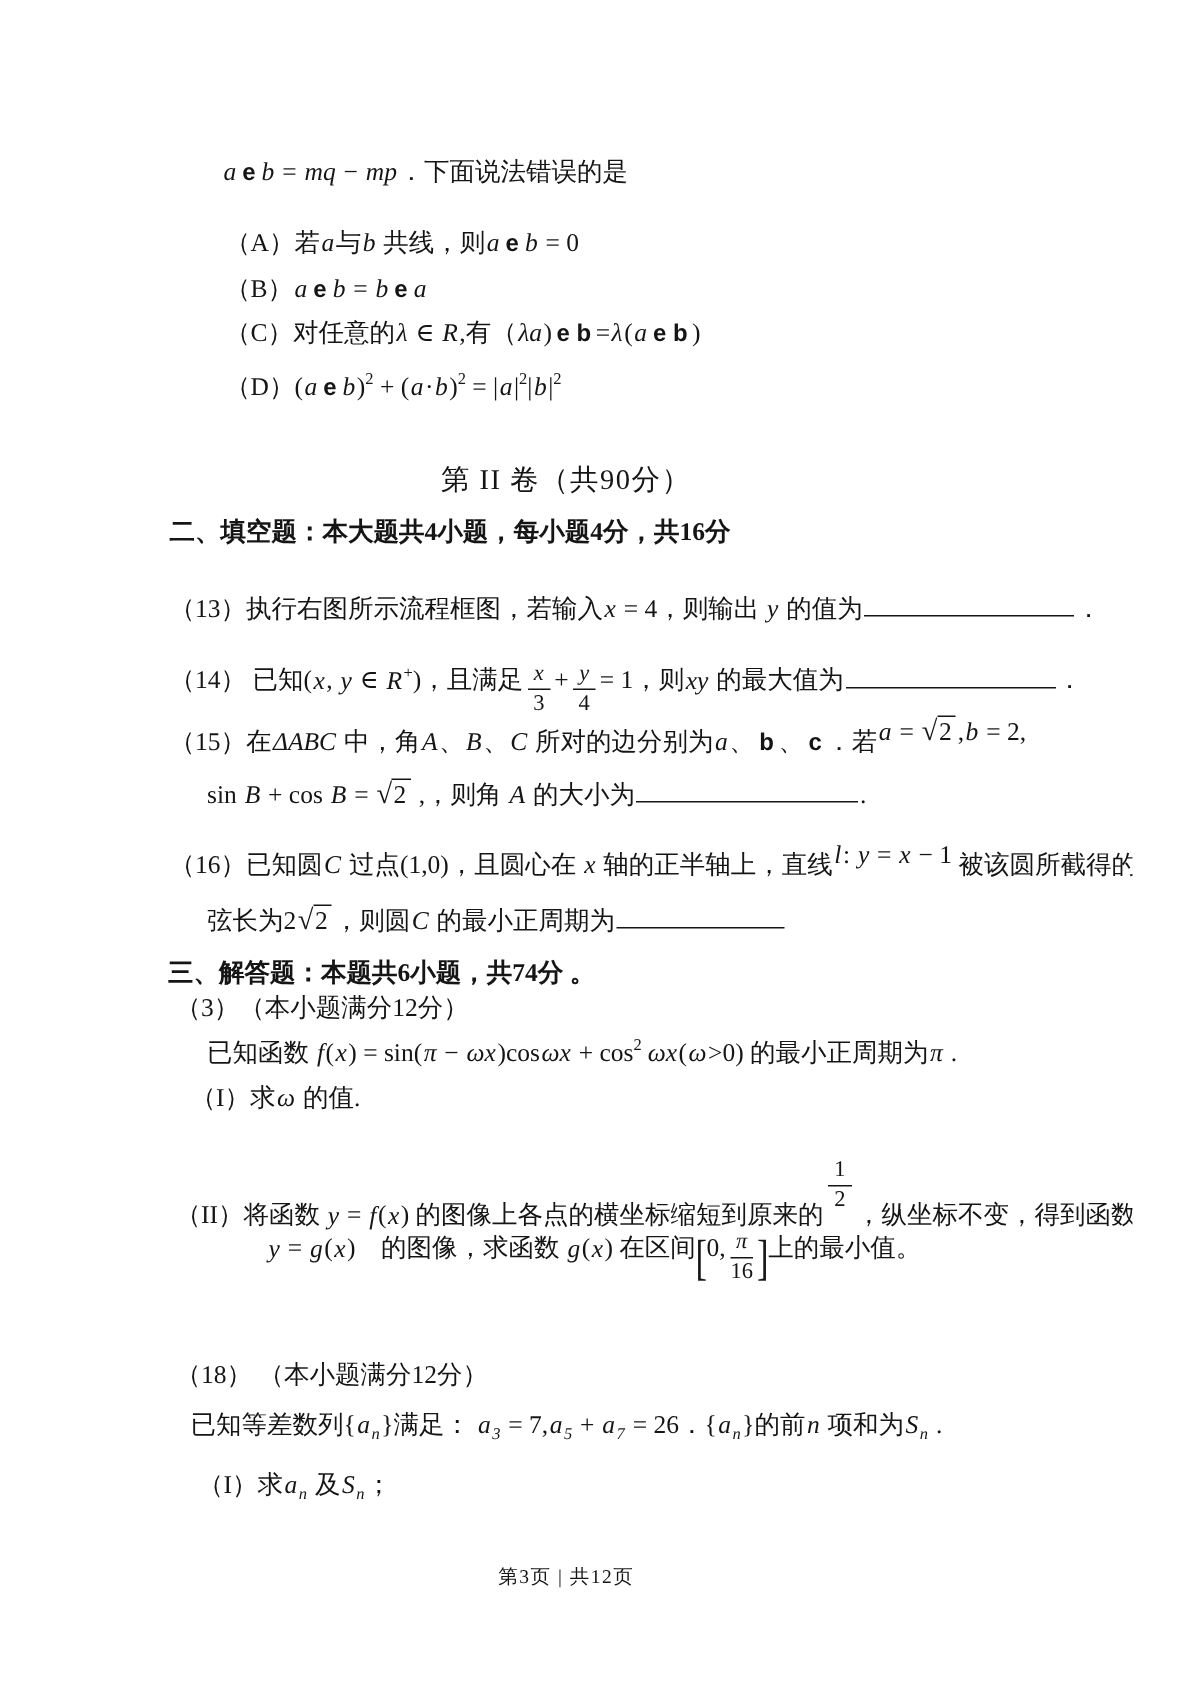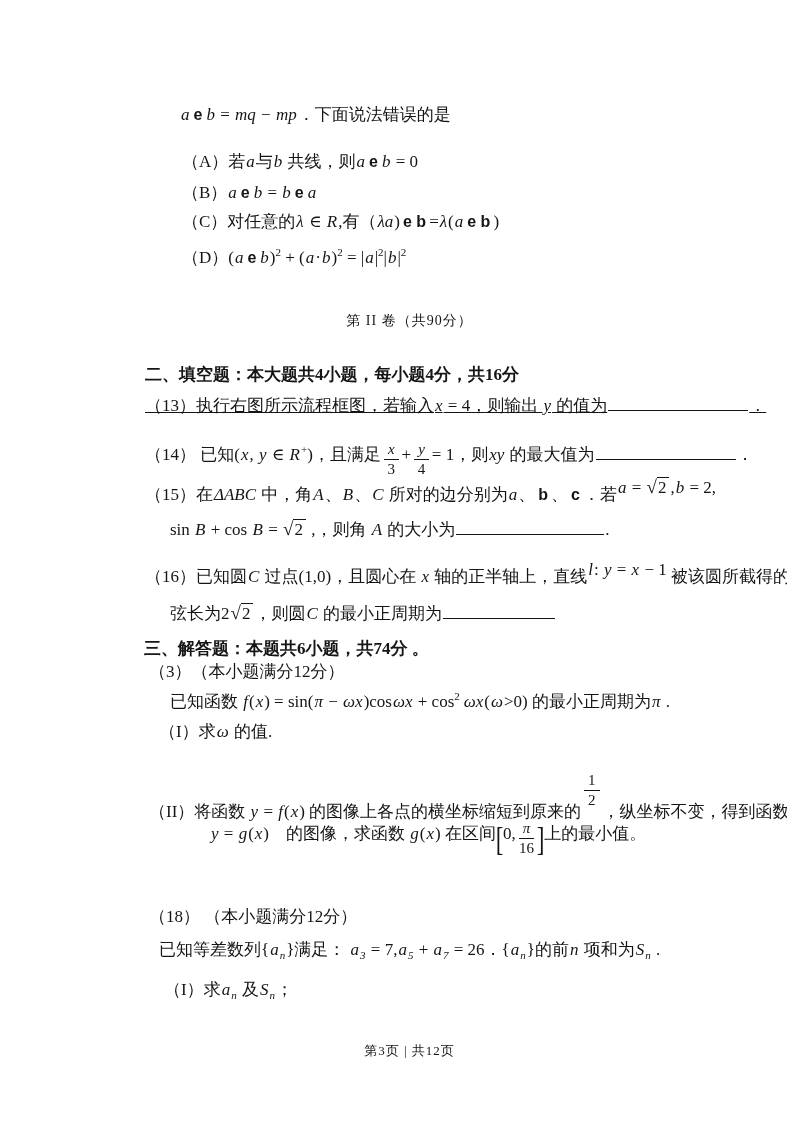--- a/index.html
+++ b/index.html
@@ -3,30 +3,29 @@
 <meta charset="utf-8">
 <style>
   html,body{margin:0;padding:0;background:#ffffff;}
   .page{
     position:relative;
     width:755px;height:1122px;
     background:#ffffff;
     font-family:"Liberation Serif","DejaVu Serif",serif;
     color:#151515;
     overflow:hidden;
-    margin-left:32px;
   }
   .line{
     position:absolute;
     white-space:nowrap;
     font-size:17px;
     line-height:22px;
   }
   .center{left:0;right:0;text-align:center;}
-  .h1{font-size:14px;letter-spacing:1px;}
+  .h1{font-size:19px;letter-spacing:1px;}
   .footer{font-size:13px;letter-spacing:1px;}
   
   .sg-t{font-style:normal;}
   .sg-i{font-style:italic;padding:0 1px;}
   .sg-b{font-weight:700;}
   .sg-e{font-family:"Liberation Sans","DejaVu Sans",sans-serif;font-weight:700;font-size:16px;padding:0 3px;}
   .sg-sup{font-size:11px;position:relative;top:-7px;font-style:normal;}
   .sg-sub{font-size:11px;position:relative;top:4px;font-style:italic;padding-right:1px;}
   .frac{display:inline-block;text-align:center;line-height:1.1;vertical-align:-14px;margin:0 3px;font-size:15px;}
   .frac .num{display:block;border-bottom:1.3px solid #151515;padding:0 4px 1px;}
@@ -46,22 +45,22 @@
 
 <div class="page">
   <div class="line" style="left:148px;top:104px;"><span class="sg-i">a</span><span class="sg-e">e</span><span class="sg-i">b</span><span class="sg-t"> = </span><span class="sg-i">mq</span><span class="sg-t"> − </span><span class="sg-i">mp</span><span class="sg-t">．下面说法错误的是</span></div>
   <div class="line" style="left:150px;top:151px;"><span class="sg-t">（A）若</span><span class="sg-i">a</span><span class="sg-t">与</span><span class="sg-i">b</span><span class="sg-t"> 共线，则</span><span class="sg-i">a</span><span class="sg-e">e</span><span class="sg-i">b</span><span class="sg-t"> = 0</span></div>
   <div class="line" style="left:150px;top:182px;"><span class="sg-t">（B）</span><span class="sg-i">a</span><span class="sg-e">e</span><span class="sg-i">b</span><span class="sg-t"> = </span><span class="sg-i">b</span><span class="sg-e">e</span><span class="sg-i">a</span></div>
   <div class="line" style="left:150px;top:211px;"><span class="sg-t">（C）对任意的</span><span class="sg-i">λ</span><span class="sg-t"> ∈ </span><span class="sg-i">R</span><span class="sg-t">,有（</span><span class="sg-i">λa</span><span class="sg-t">)</span><span class="sg-e">e b</span><span class="sg-t">=</span><span class="sg-i">λ</span><span class="sg-t">(</span><span class="sg-i">a</span><span class="sg-e">e b</span><span class="sg-t">)</span></div>
   <div class="line" style="left:150px;top:247px;"><span class="sg-t">（D）(</span><span class="sg-i">a</span><span class="sg-e">e</span><span class="sg-i">b</span><span class="sg-t">)</span><span class="sg-sup">2</span><span class="sg-t"> + (</span><span class="sg-i">a</span><span class="sg-t">·</span><span class="sg-i">b</span><span class="sg-t">)</span><span class="sg-sup">2</span><span class="sg-t"> = |</span><span class="sg-i">a</span><span class="sg-t">|</span><span class="sg-sup">2</span><span class="sg-t">|</span><span class="sg-i">b</span><span class="sg-t">|</span><span class="sg-sup">2</span></div>
 
   <div class="line center h1" style="top:310px;"><span class="sg-t">第 II 卷（共90分）</span></div>
 
-  <div class="line" style="left:113px;top:364px;"><span class="sg-b">二、填空题：本大题共4小题，每小题4分，共16分</span></div>
-  <div class="line" style="left:113px;top:395px;text-decoration:underline;"><span class="sg-t">（13）执行右图所示流程框图，若输入</span><span class="sg-i">x</span><span class="sg-t"> = 4，则输出 </span><span class="sg-i">y</span><span class="sg-t"> 的值为</span><span class="blank" style="width: 140px;"></span><span class="sg-t">．</span></div>
+  <div class="line" style="left:113px;top:344px;"><span class="sg-b">二、填空题：本大题共4小题，每小题4分，共16分</span></div>
+  <div class="line" style="left:113px;top:395px;"><span class="sg-t">（13）执行右图所示流程框图，若输入</span><span class="sg-i">x</span><span class="sg-t"> = 4，则输出 </span><span class="sg-i">y</span><span class="sg-t"> 的值为</span><span class="blank" style="width: 140px;"></span><span class="sg-t">．</span></div>
   <div class="line" style="left:113px;top:441px;"><span class="sg-t">（14） 已知(</span><span class="sg-i">x</span><span class="sg-t">, </span><span class="sg-i">y</span><span class="sg-t"> ∈ </span><span class="sg-i">R</span><span class="sg-sup">+</span><span class="sg-t">)，且满足</span><span class="frac it"><span class="num">x</span><span class="den">3</span></span><span class="sg-t">+</span><span class="frac it"><span class="num">y</span><span class="den">4</span></span><span class="sg-t">= 1，则</span><span class="sg-i">xy</span><span class="sg-t"> 的最大值为</span><span class="blank" style="width: 140px;"></span><span class="sg-t">．</span></div>
   <div class="line" style="left:113px;top:484px;"><span class="sg-t">（15）在</span><span class="sg-i">ΔABC</span><span class="sg-t"> 中，角</span><span class="sg-i">A</span><span class="sg-t">、</span><span class="sg-i">B</span><span class="sg-t">、</span><span class="sg-i">C</span><span class="sg-t"> 所对的边分别为</span><span class="sg-i">a</span><span class="sg-t">、</span><span class="sg-e">b</span><span class="sg-t">、</span><span class="sg-e">c</span><span class="sg-t">．若</span><span class="raised"><span class="sg-i">a</span><span class="sg-t"> = </span><span class="sqrt"><span class="rs">√</span><span class="rb">2</span></span><span class="sg-t">,</span><span class="sg-i">b</span><span class="sg-t"> = 2,</span></span></div>
   <div class="line" style="left:138px;top:519px;"><span class="sg-t">sin </span><span class="sg-i">B</span><span class="sg-t"> + cos </span><span class="sg-i">B</span><span class="sg-t"> = </span><span class="sqrt"><span class="rs">√</span><span class="rb">2</span></span><span class="sg-t"> ,，则角 </span><span class="sg-i">A</span><span class="sg-t"> 的大小为</span><span class="blank" style="width: 148px;"></span><span class="sg-t">.</span></div>
   <div class="line" style="left:113px;top:566px;"><span class="sg-t">（16）已知圆</span><span class="sg-i">C</span><span class="sg-t"> 过点(1,0)，且圆心在 </span><span class="sg-i">x</span><span class="sg-t"> 轴的正半轴上，直线</span><span class="raised"><span class="sg-i">l</span><span class="sg-t">: </span><span class="sg-i">y</span><span class="sg-t"> = </span><span class="sg-i">x</span><span class="sg-t"> − 1</span></span><span class="sg-t"> 被该圆所截得的</span></div>
   <div class="line" style="left:138px;top:603px;"><span class="sg-t">弦长为2</span><span class="sqrt"><span class="rs">√</span><span class="rb">2</span></span><span class="sg-t">，则圆</span><span class="sg-i">C</span><span class="sg-t"> 的最小正周期为</span><span class="blank" style="width: 112px;"></span></div>
 
   <div class="line" style="left:112px;top:638px;"><span class="sg-b">三、解答题：本题共6小题，共74分 。</span></div>
   <div class="line" style="left:117px;top:661px;"><span class="sg-t">（3）（本小题满分12分）</span></div>
   <div class="line" style="left:138px;top:691px;"><span class="sg-t">已知函数 </span><span class="sg-i">f</span><span class="sg-t">(</span><span class="sg-i">x</span><span class="sg-t">) = sin(</span><span class="sg-i">π</span><span class="sg-t"> − </span><span class="sg-i">ωx</span><span class="sg-t">)cos</span><span class="sg-i">ωx</span><span class="sg-t"> + cos</span><span class="sg-sup">2</span><span class="spc" style="width: 3px;"></span><span class="sg-i">ωx</span><span class="sg-t">(</span><span class="sg-i">ω</span><span class="sg-t">&gt;0) 的最小正周期为</span><span class="sg-i">π</span><span class="sg-t"> .</span></div>
   <div class="line" style="left:127px;top:721px;text-align:right;"><span class="sg-t">（I）求</span><span class="sg-i">ω</span><span class="sg-t"> 的值.</span></div>

